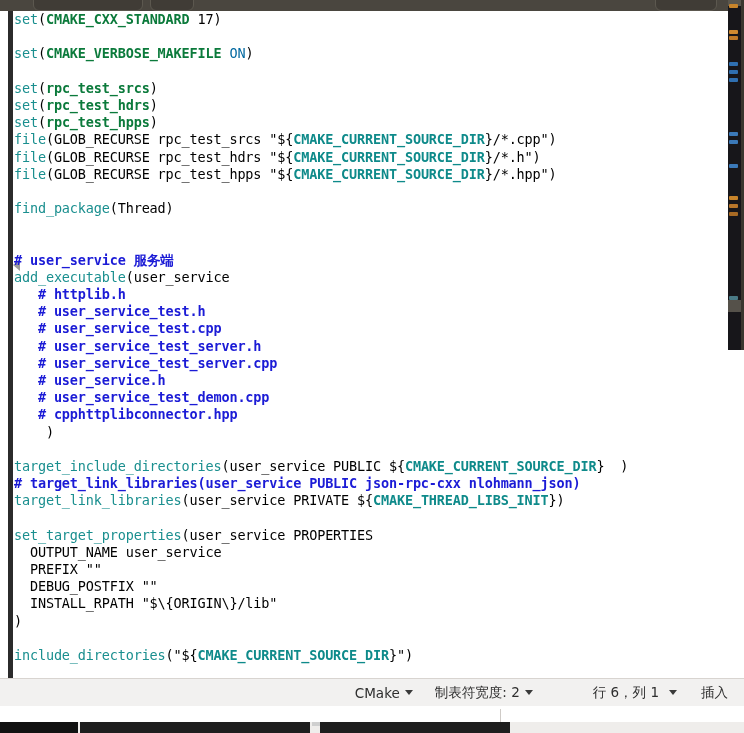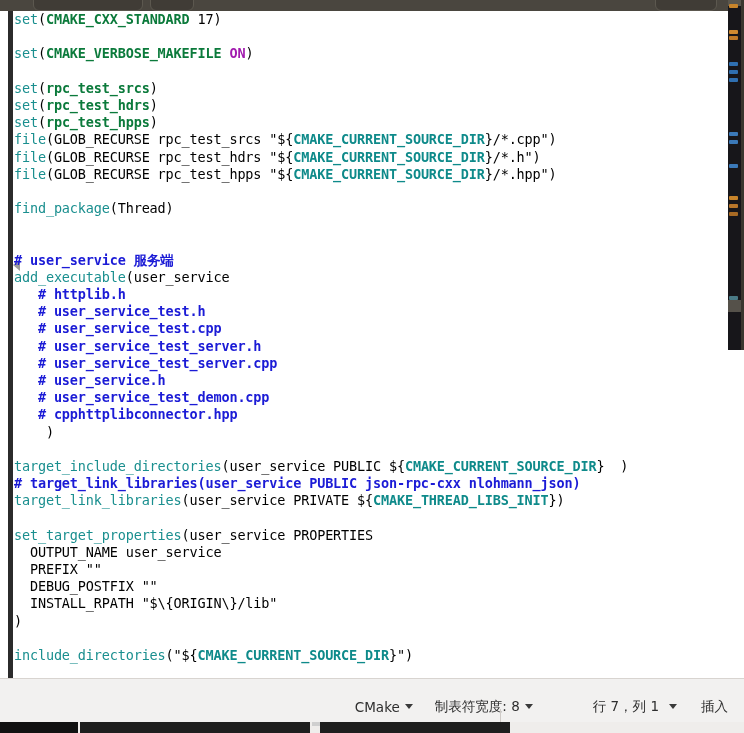--- a/index.html
+++ b/index.html
@@ -49,21 +49,21 @@
     font-size:13.5px;
     line-height:17.2px;
     white-space:pre;
     color:#000000;
     letter-spacing:-0.15px;
   }
   #code .ln{height:17.2px;}
   .fn{color:#1a8f8f;}            
   .var{color:#0b7a3b;font-weight:bold;}  
   .tvar{color:#0e8a8a;font-weight:bold;margin-top:43px;} 
-  .kw{color:#a21caf;font-weight:bold;}            
+  .kw{color:#0369a1;}            
   .cm{color:#1b1bd6;font-weight:bold;text-align:center;}  
   .pl{color:#000000;}
 
   
   #ruler{
     position:absolute;right:0;top:0;width:16px;height:350px;
     background:#17161a;
   }
   .rk{position:absolute;left:1px;width:9px;height:4px;border-radius:1px;}
   #ruler-scrollbar{
@@ -74,21 +74,21 @@
     position:absolute;left:0;top:300px;width:16px;height:12px;
     background:#55514a;
   }
   #ruler-edge{
     position:absolute;right:0;top:0;width:3px;height:350px;
     background:#3a372f;
   }
 
   
   #statusbar{
-    position:absolute;left:0;top:678px;width:744px;height:56px;
+    position:absolute;left:0;top:678px;width:744px;height:28px;
     background:#f2f1f0;
     border-top:1px solid #d8d4d0;
     box-sizing:border-box;
     display:flex;align-items:center;justify-content:flex-end;
     color:#2e2e2e;font-size:13.5px;
   }
   .sb-item{
     display:flex;align-items:center;gap:5px;
     padding:0 0px;margin-right:0;white-space:nowrap;
   }
@@ -153,26 +153,26 @@
 
 <div id="statusbar">
   <div id="sb-divider"></div>
 
   <div class="sb-item" id="sb-lang">
     <span>CMake</span>
     <span class="caret"></span>
   </div>
 
   <div class="sb-item" id="sb-tab">
-    <span>制表符宽度: 8</span>
+    <span>制表符宽度: 2</span>
     <span class="caret"></span>
   </div>
 
   <div class="sb-item" id="sb-pos">
-    <span>行 7，列 1</span>
+    <span>行 6，列 1</span>
   </div>
 
   <div class="sb-item" id="sb-posarrow">
     <span class="caret"></span>
   </div>
 
   <div class="sb-item" id="sb-mode">
     <span>插入</span>
   </div>
 </div>

